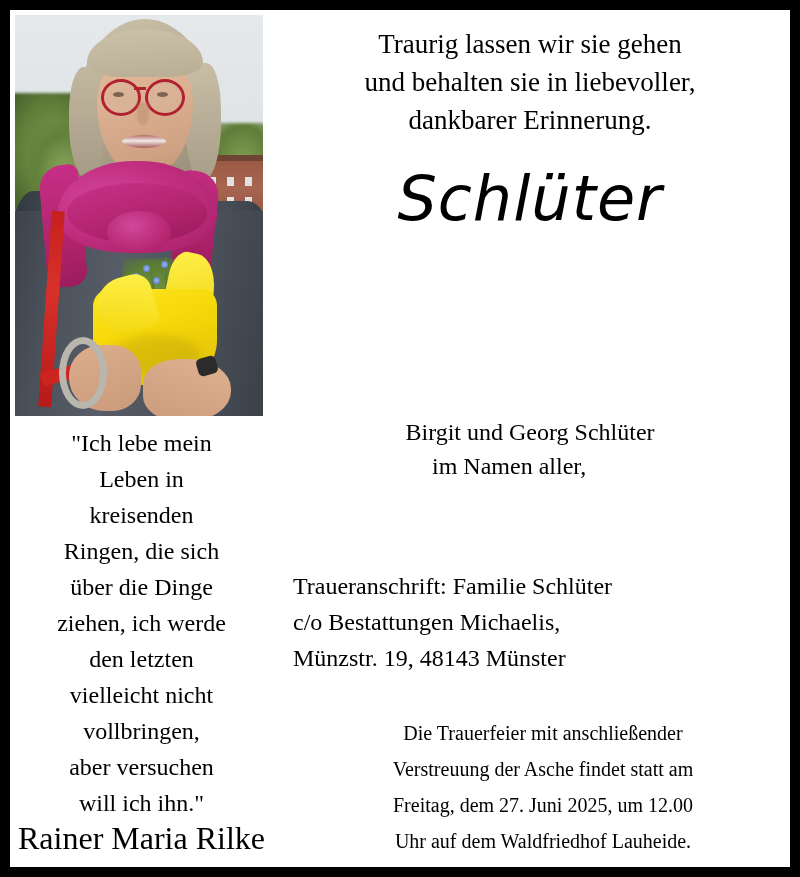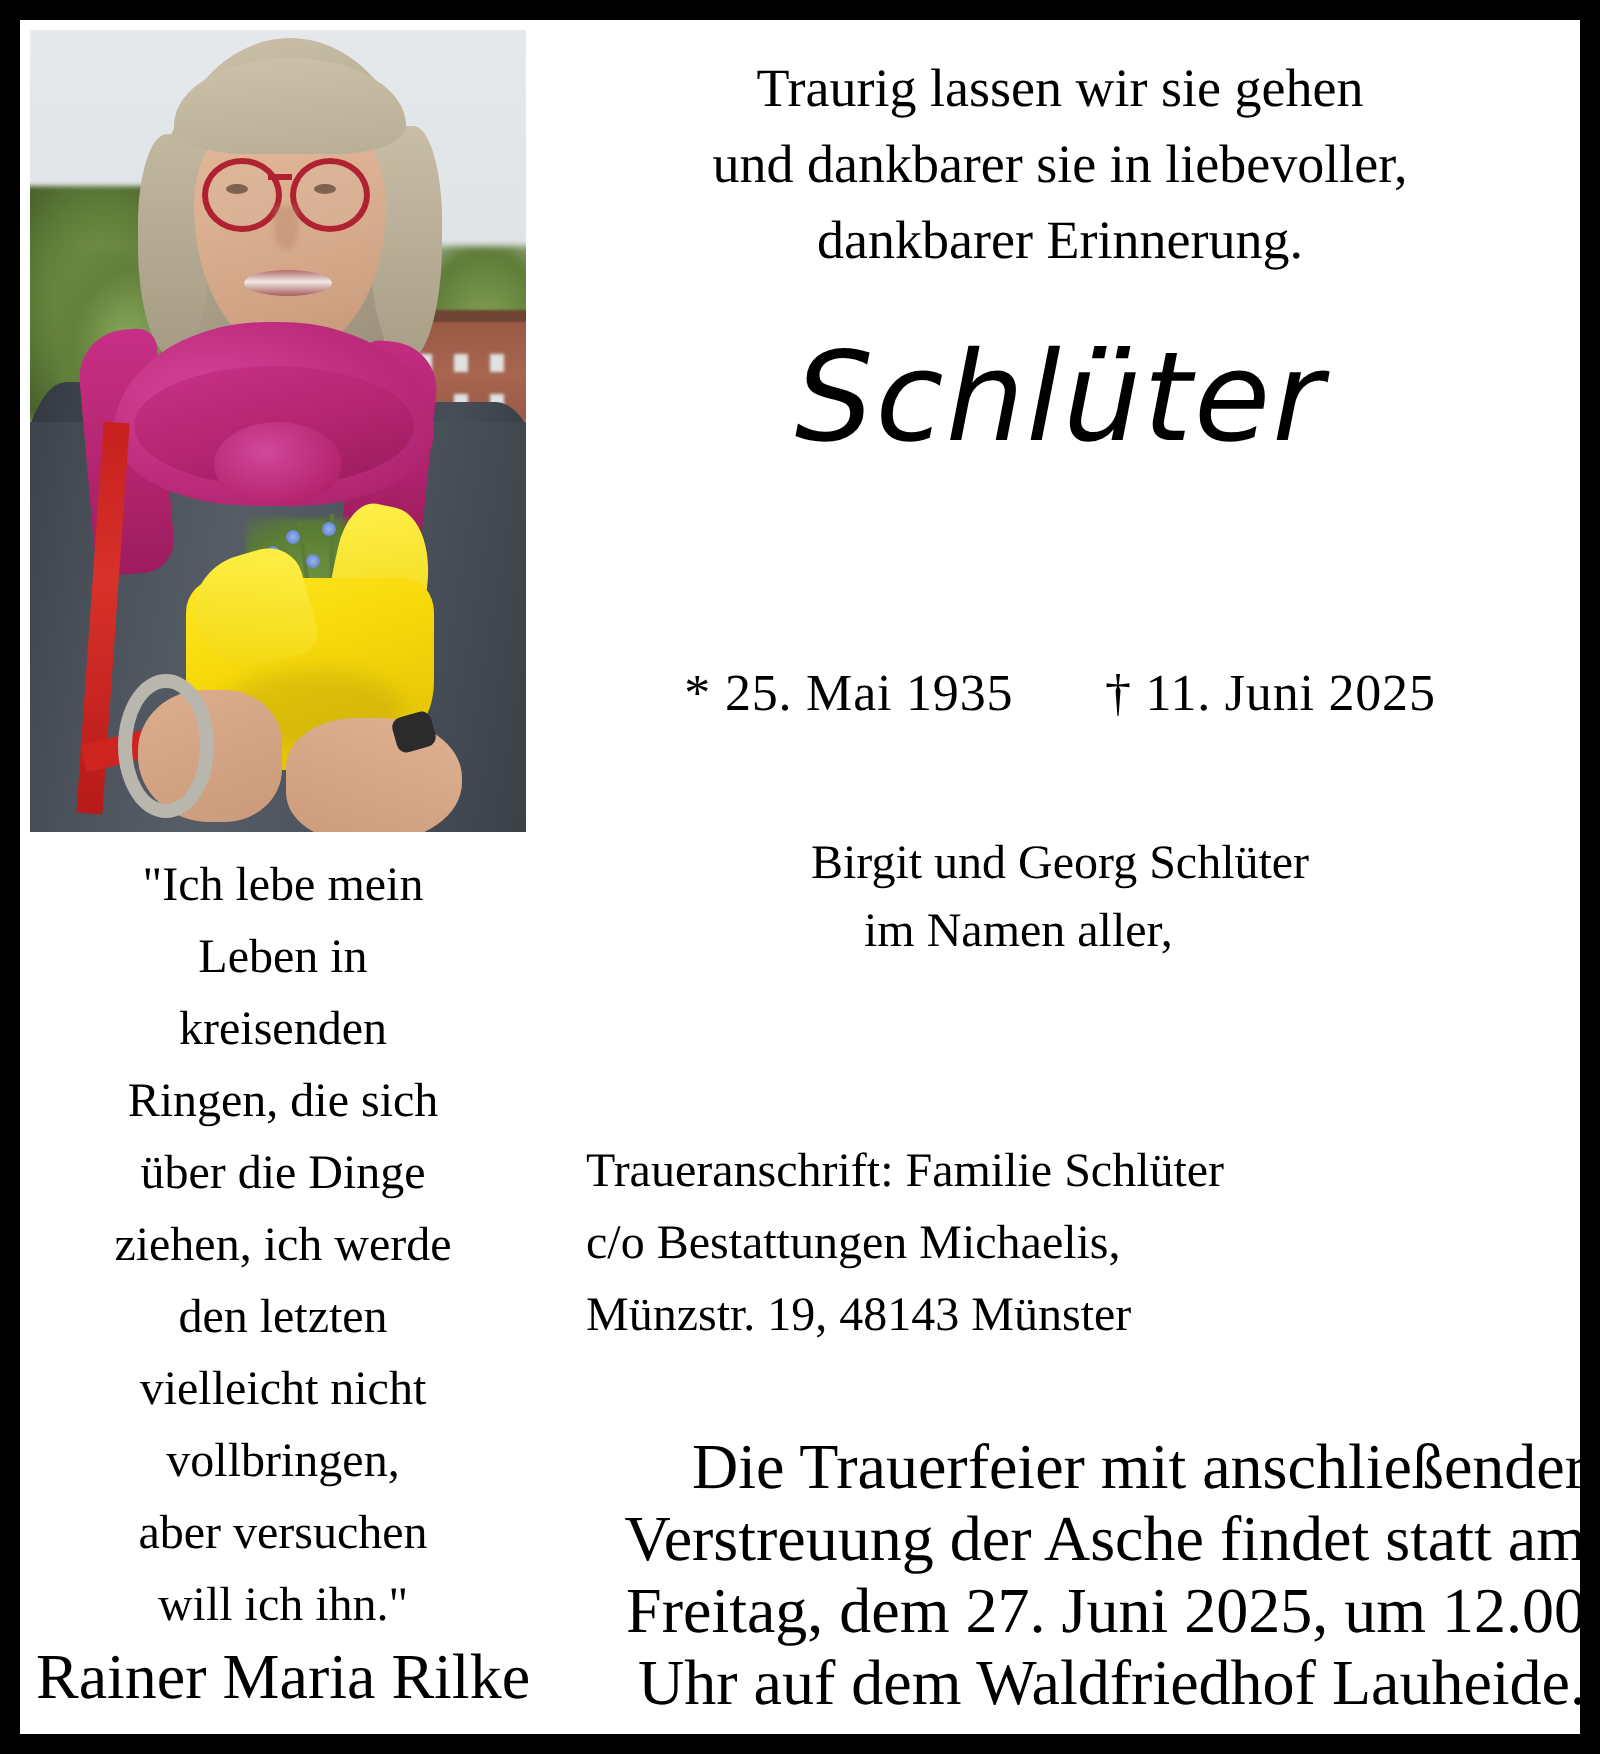--- a/index.html
+++ b/index.html
@@ -327,23 +327,23 @@
 
   #mourning-address {
     left: 283px; top: 558px; width: 500px;
     font-size: 24px;
     line-height: 36px;
     text-align: left;
   }
 
   #service-info {
     left: 283px; top: 705px; width: 500px;
-    font-size: 32px;
+    font-size: 20px;
     line-height: 36px;
-    text-align: right;
+    text-align: center;
   }
 
   #rilke-poem {
     left: 5px; top: 415px; width: 253px;
     text-align: center;
     font-size: 24px;
     line-height: 36px;
   }
   #rilke-attribution {
     left: 5px; top: 811px; width: 253px;
@@ -429,35 +429,28 @@
       <div class="photo-layer ph-wrap-shadow"></div>
 
       <div class="photo-layer ph-hand-r"></div>
       <div class="photo-layer ph-hand-l"></div>
       <div class="photo-layer ph-bangle"></div>
       <div class="photo-layer ph-watch"></div>
     </div>
 
     <div id="intro-verse" class="txt">
       <div>Traurig lassen wir sie gehen</div>
-      <div>und dankbarer sie in liebevoller,</div>
+      <div>und behalten sie in liebevoller,</div>
       <div>dankbarer Erinnerung.</div>
     </div>
 
     <div id="deceased-name" class="txt">
       <div>Schlüter</div>
     </div>
 
-    <div id="life-dates" class="txt">
-      <span>*</span>
-      <span>25. Mai 1935</span>
-      <span class="gap"></span>
-      <span>†</span>
-      <span>11. Juni 2025</span>
-    </div>
 
     <div id="survivors" class="txt">
       <div class="l1">Birgit und Georg Schlüter</div>
       <div class="l2">im Namen aller,</div>
     </div>
 
     <div id="mourning-address" class="txt">
       <div>Traueranschrift: Familie Schlüter</div>
       <div>c/o Bestattungen Michaelis,</div>
       <div>Münzstr. 19, 48143 Münster</div>

